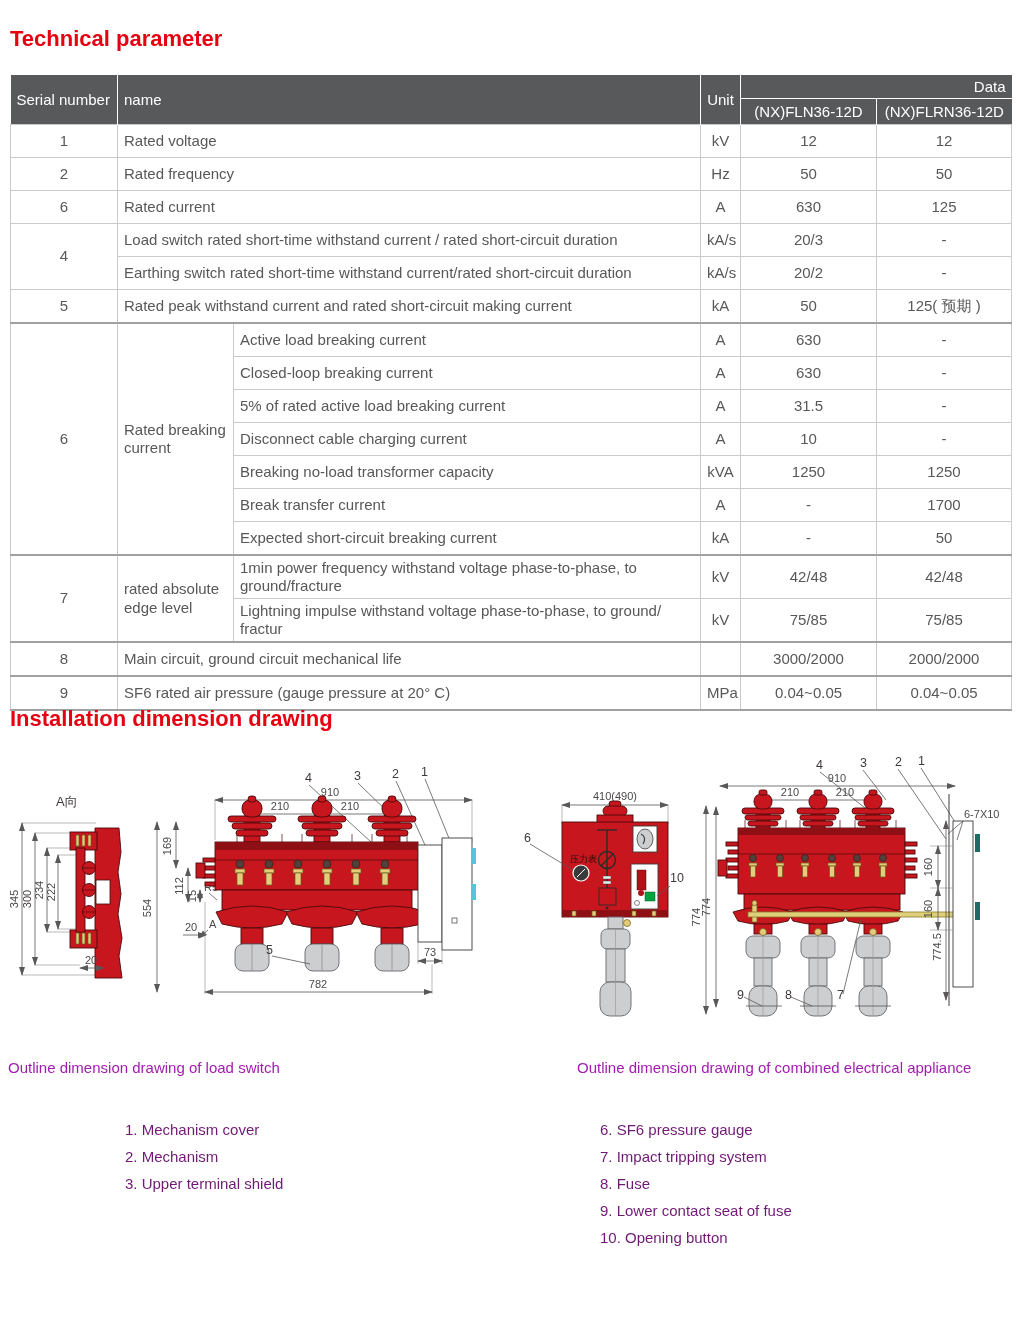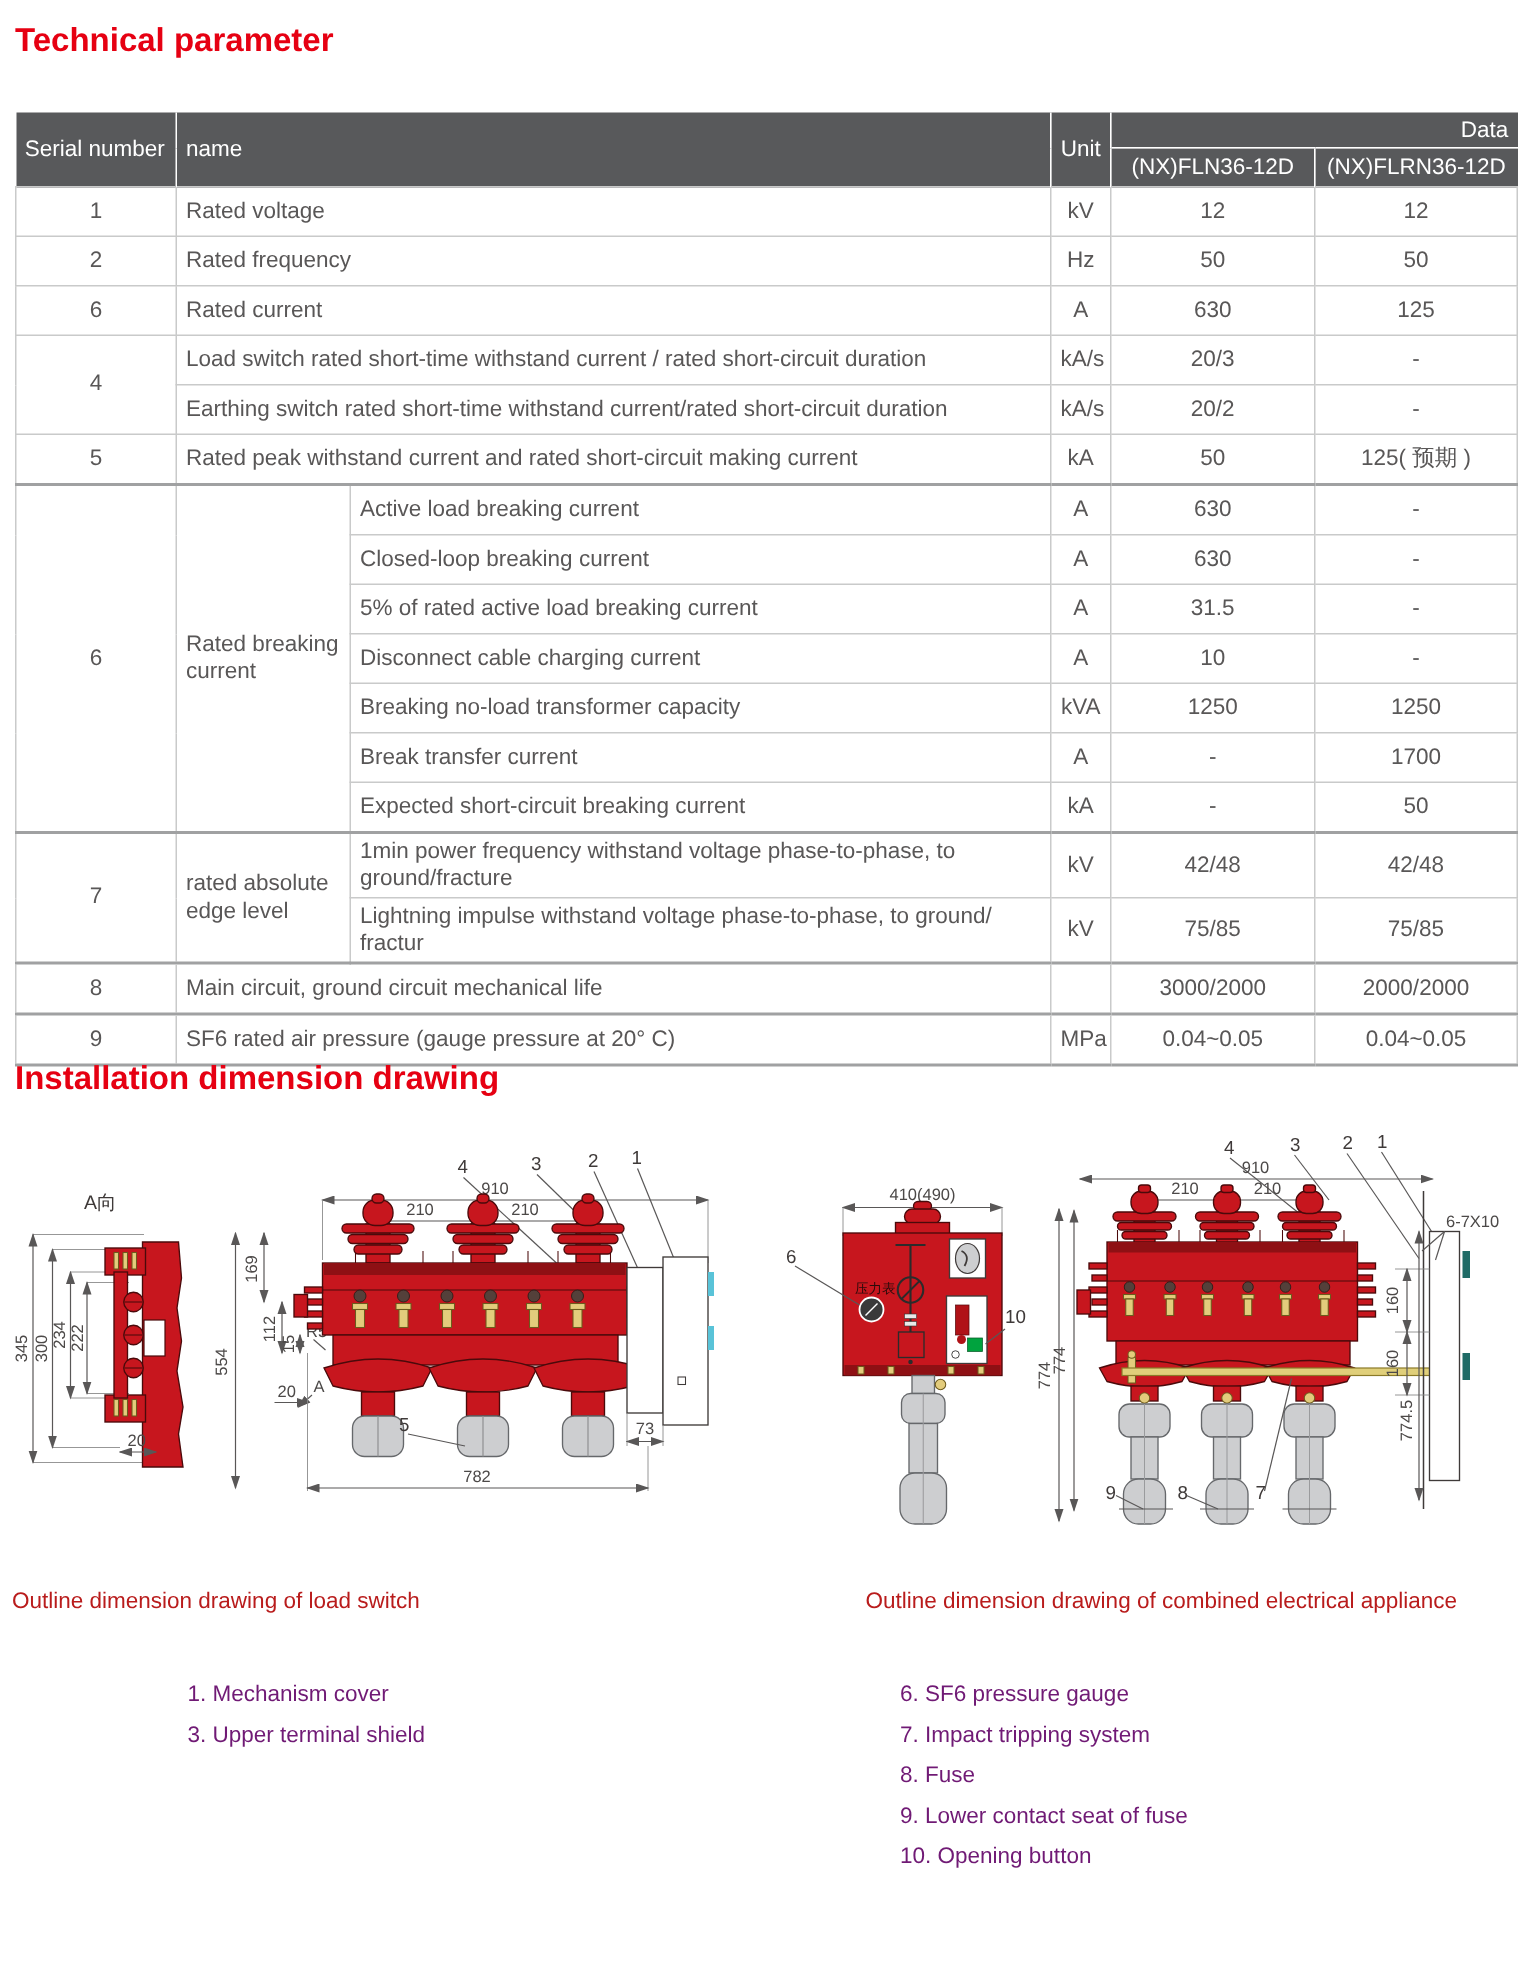--- a/index.html
+++ b/index.html
@@ -1,18 +1,18 @@
 <!DOCTYPE html>
 <html><head>
 <meta charset="utf-8">
 <style>
   html,body{margin:0;padding:0;background:#fff;}
   body{width:1021px;height:1318px;position:relative;font-family:"Liberation Sans",sans-serif;color:#595757;}
   .sec-title{position:absolute;margin:0;color:#e60012;font-size:22px;font-weight:bold;}
-  #title-tech{left:10px;top:14px;}
+  #title-tech{left:10px;top:26px;}
   #title-install{left:10px;top:706px;}
 
   table.params{position:absolute;left:10px;top:75px;width:1001px;border-collapse:collapse;table-layout:fixed;font-size:15px;color:#595757;}
   table.params th{background:#58595b;color:#fff;font-weight:normal;font-size:15px;padding:1px 6px;}
   th.th-serial{text-align:left;padding-left:9px;}
   th.th-name{text-align:left;padding-left:9px;border-left:1px solid #fff;}
   th.th-unit{border-left:1px solid #fff;text-align:center;}
   th.th-data{border-left:1px solid #fff;text-align:right;height:21px;}
   th.th-model{border-left:1px solid #fff;border-top:1px solid #fff;text-align:center;height:23px;}
   th.th-model.first{border-left:1px solid #fff;}
@@ -30,21 +30,21 @@
   .leader{stroke:#595757;stroke-width:0.8;fill:none;}
   .red{fill:#c7161e;stroke:#4a0a0b;stroke-width:0.9;}
   .dred{fill:#8e1014;stroke:none;}
   .gray{fill:#cdced0;stroke:#66686b;stroke-width:0.9;}
   .yel{fill:#e3cc7c;stroke:#6d5a1c;stroke-width:0.7;}
   .wbox{fill:#fff;stroke:#3f3a39;stroke-width:0.9;}
   .dimtxt{font-size:11px;fill:#4c4948;}
   .callout{font-size:12.5px;fill:#3f3a39;}
   .thin{stroke:#4a0a0b;stroke-width:0.7;fill:none;}
 
-  .caption{position:absolute;font-size:15px;color:#b91c1c;}
+  .caption{position:absolute;font-size:15px;color:#a21caf;}
   #cap-left{left:8px;top:1059px;}
   #cap-right{left:577px;top:1059px;}
   .legend{position:absolute;font-size:15px;color:#701a75;}
   .legend div{height:27px;line-height:27px;}
   #legend-left{left:125px;top:1116px;}
   #legend-right{left:600px;top:1116px;}
 </style>
 </head>
 <body>
 
@@ -576,20 +576,21 @@
       <line class="leader" x1="843" y1="252" x2="861" y2="177"></line>
       <line class="leader" x1="855" y1="264" x2="891" y2="264"></line>
     </g>
   </svg>
 
   <div class="caption" id="cap-left">Outline dimension drawing of load switch</div>
   <div class="caption" id="cap-right">Outline dimension drawing of combined electrical appliance</div>
 
   <div class="legend" id="legend-left">
     <div>1. Mechanism cover</div>
+    <div>2. Mechanism</div>
     <div>3. Upper terminal shield</div>
   </div>
   <div class="legend" id="legend-right">
     <div>6. SF6 pressure gauge</div>
     <div>7. Impact tripping system</div>
     <div>8. Fuse</div>
     <div>9. Lower contact seat of fuse</div>
     <div>10. Opening button</div>
   </div>
 

